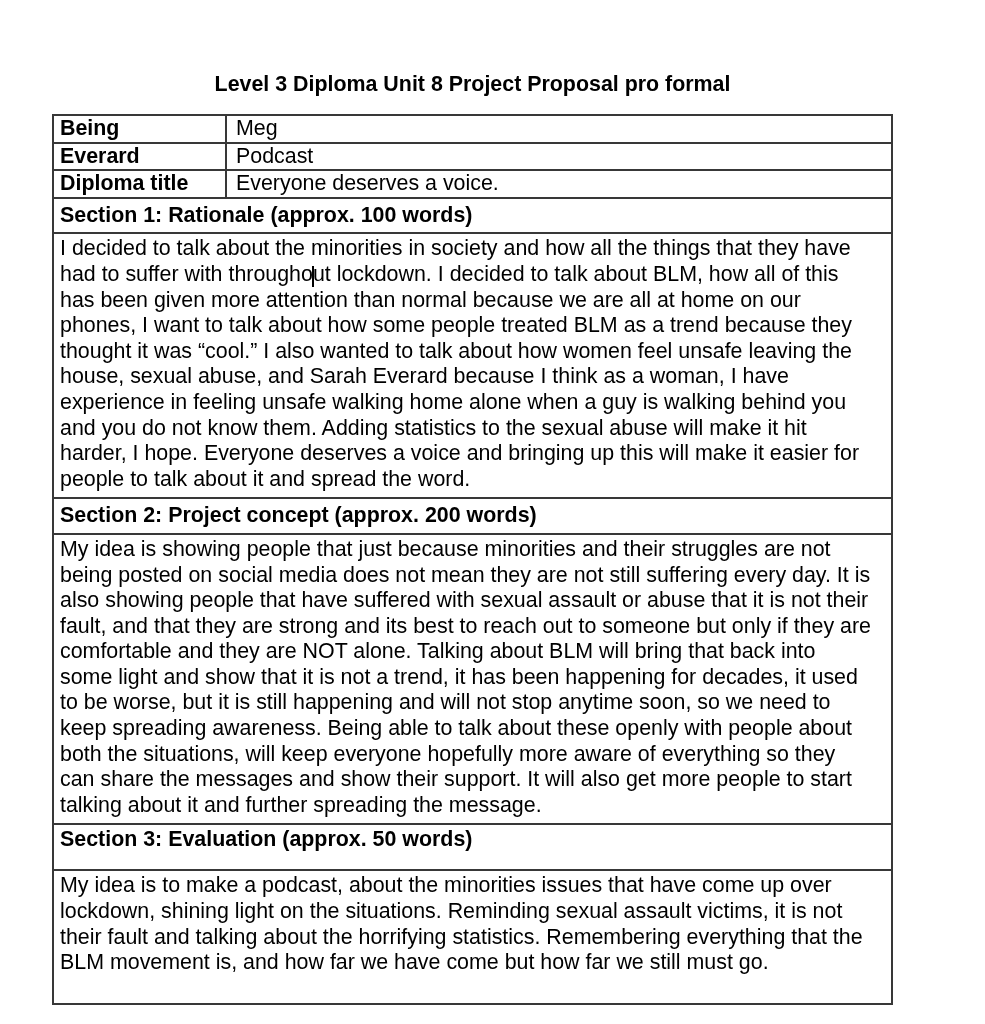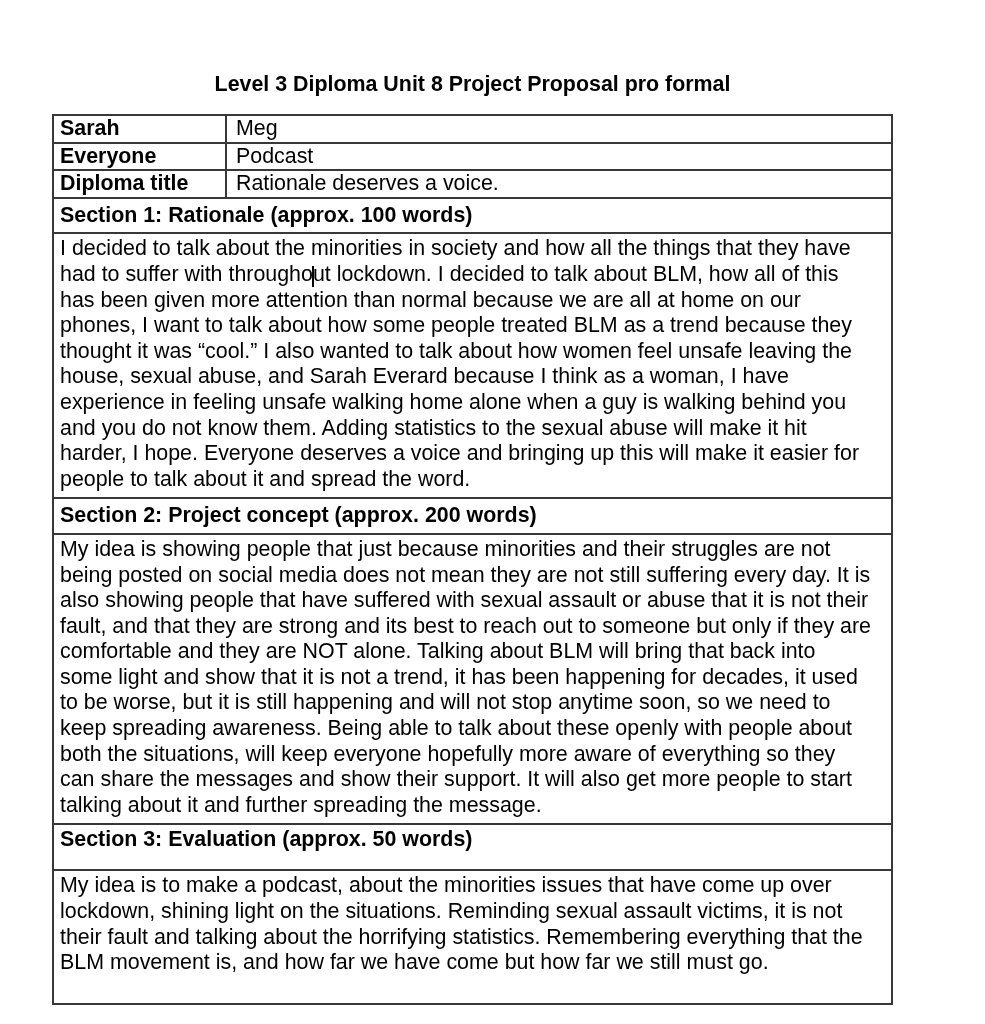--- a/index.html
+++ b/index.html
@@ -87,32 +87,32 @@
 
   <h1 class="doc-title">Level 3 Diploma Unit 8 Project Proposal pro formal</h1>
 
   <table class="proposal">
     <colgroup>
       <col class="label-col">
       <col>
     </colgroup>
     <tbody>
       <tr>
-        <td class="label-cell">Sarah</td>
+        <td class="label-cell">Being</td>
         <td class="value-cell">Meg</td>
       </tr>
 
       <tr>
-        <td class="label-cell">Everyone</td>
+        <td class="label-cell">Everard</td>
         <td class="value-cell">Podcast</td>
       </tr>
 
       <tr>
         <td class="label-cell">Diploma title</td>
-        <td class="value-cell">Rationale deserves a voice.</td>
+        <td class="value-cell">Everyone deserves a voice.</td>
       </tr>
 
       <tr>
         <td class="section-heading" colspan="2">Section 1: Rationale (approx. 100 words)</td>
       </tr>
 
       <tr>
         <td class="section-body" colspan="2"><span>I decided to talk about the minorities in society and how all the things that they have had to suffer with througho</span><span class="caret"></span><span>ut lockdown. I decided to talk about BLM, how all of this has been given more attention than normal because we are all at home on our phones, I want to talk about how some people treated BLM as a trend because they thought it was “cool.” I also wanted to talk about how women feel unsafe leaving the house, sexual abuse, and Sarah Everard because I think as a woman, I have experience in feeling unsafe walking home alone when a guy is walking behind you and you do not know them. Adding statistics to the sexual abuse will make it hit harder, I hope. Everyone deserves a voice and bringing up this will make it easier for people to talk about it and spread the word.</span></td>
       </tr>
 

